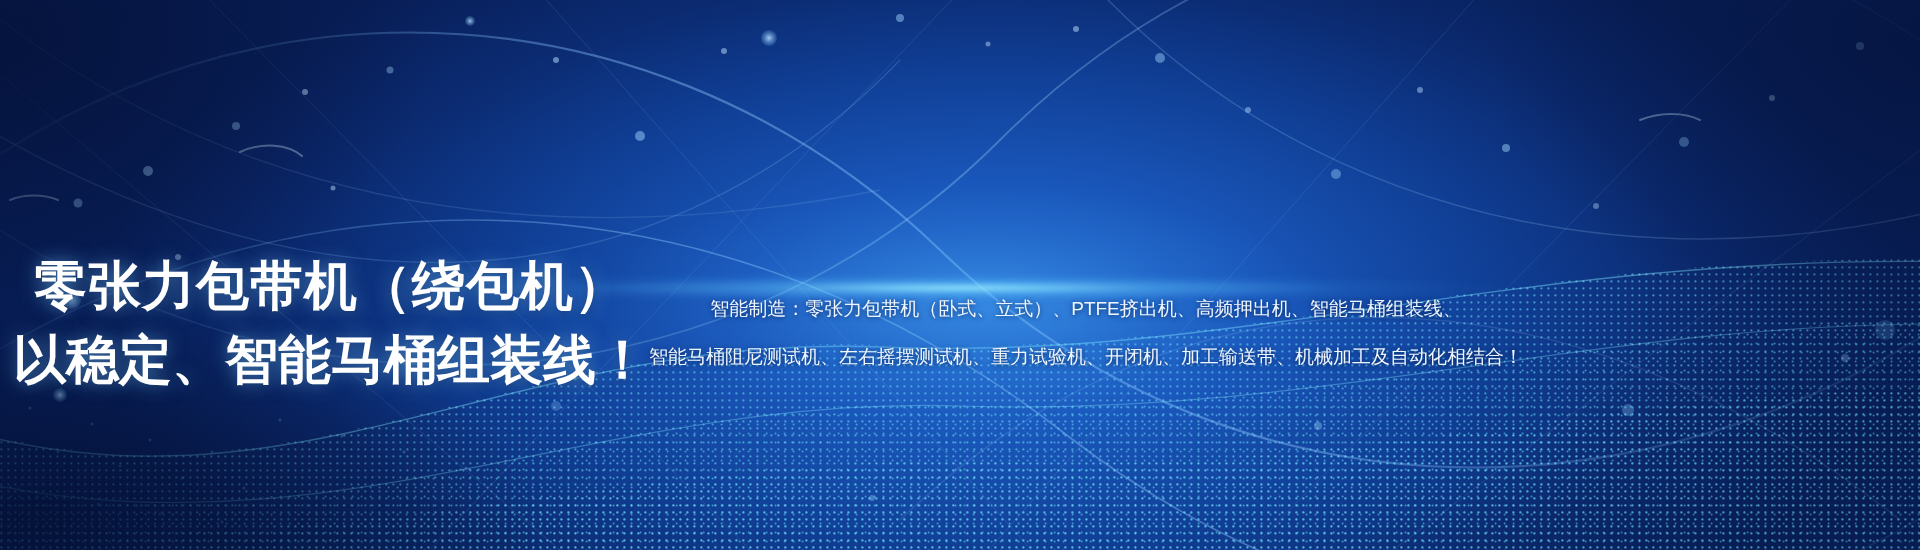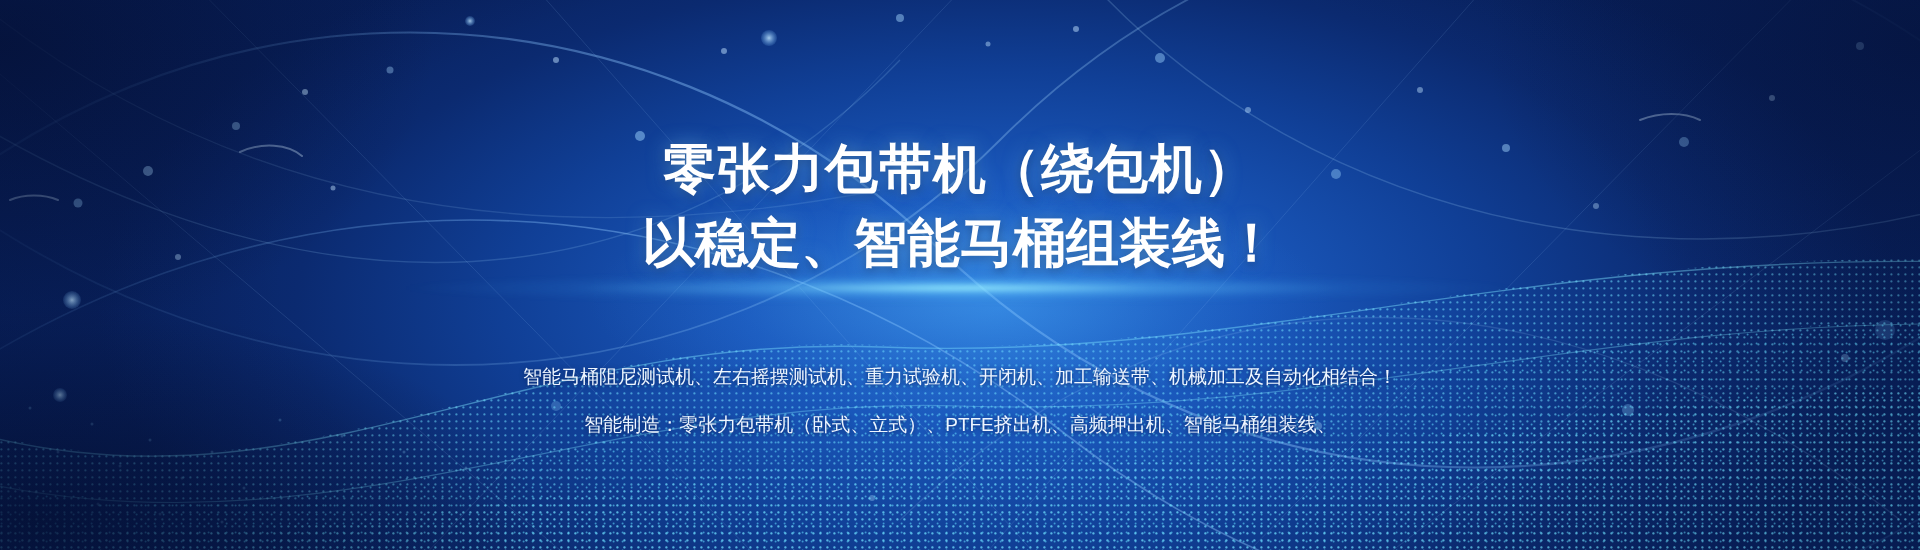--- a/index.html
+++ b/index.html
@@ -63,25 +63,26 @@
     transform: translateX(-50%);
     background: radial-gradient(ellipse 500px 150px at 50% 50%, rgba(90,185,255,0.26) 0%, rgba(60,150,240,0.10) 45%, rgba(0,0,0,0) 75%);
     pointer-events: none;
   }
 
   
   .content {
     position: absolute;
     inset: 0;
     display: flex;
-    flex-direction: column;
+    flex-direction: row;
     align-items: center;
     justify-content: flex-start;
     padding-top: 96px;
     box-sizing: border-box;
+    margin-left: 13px;
   }
   .headline {
     text-align: center;
     color: #ffffff;
     font-size: 53px;
     font-weight: bold;
     letter-spacing: 1px;
     line-height: 74px;
     white-space: nowrap;
     text-shadow:
@@ -266,18 +267,18 @@
   <div class="center-glow"></div>
 
   <div class="content">
 
     <h1 class="headline">
       <span class="ln1">零张力包带机（绕包机）</span><br>
       <span class="ln2">以稳定、智能马桶组装线！</span>
     </h1>
 
     <p class="subtitle">
+      <span class="sline">智能制造：零张力包带机（卧式、立式）、PTFE挤出机、高频押出机、智能马桶组装线、</span>
       <span class="sline">智能马桶阻尼测试机、左右摇摆测试机、重力试验机、开闭机、加工输送带、机械加工及自动化相结合！</span>
-      <span class="sline">智能制造：零张力包带机（卧式、立式）、PTFE挤出机、高频押出机、智能马桶组装线、</span>
     </p>
 
   </div>
 </div>
 
 </body></html>

